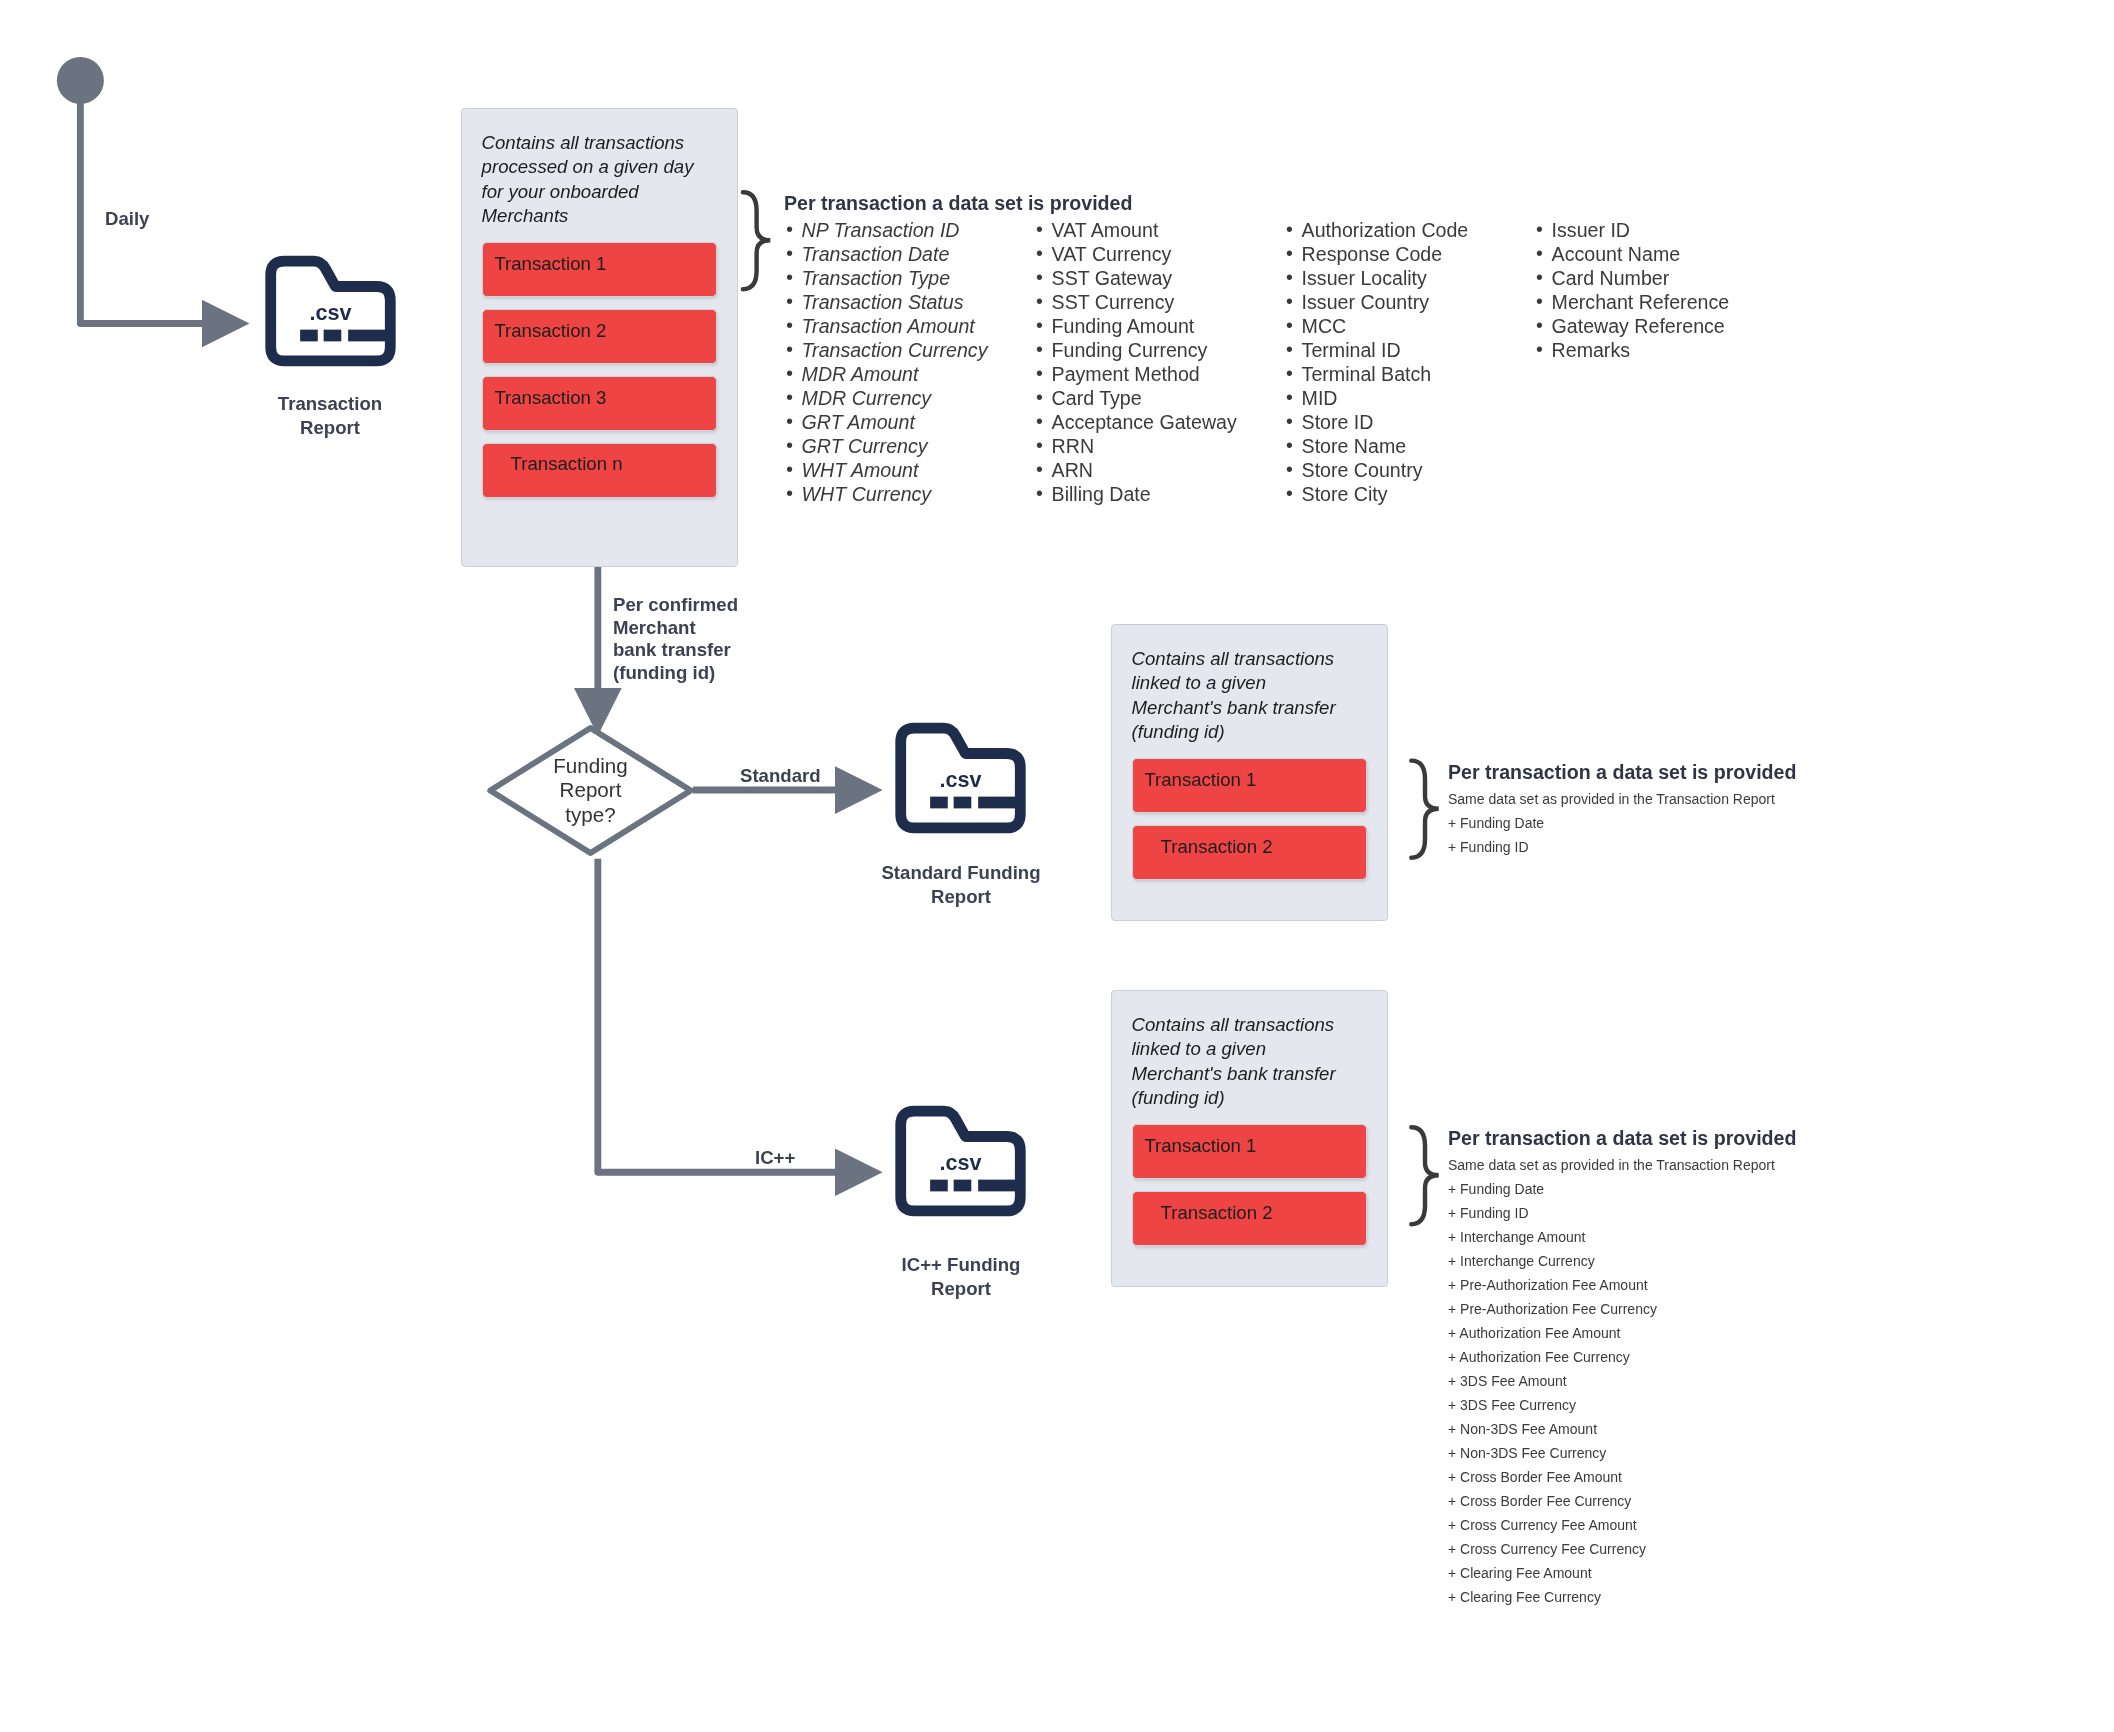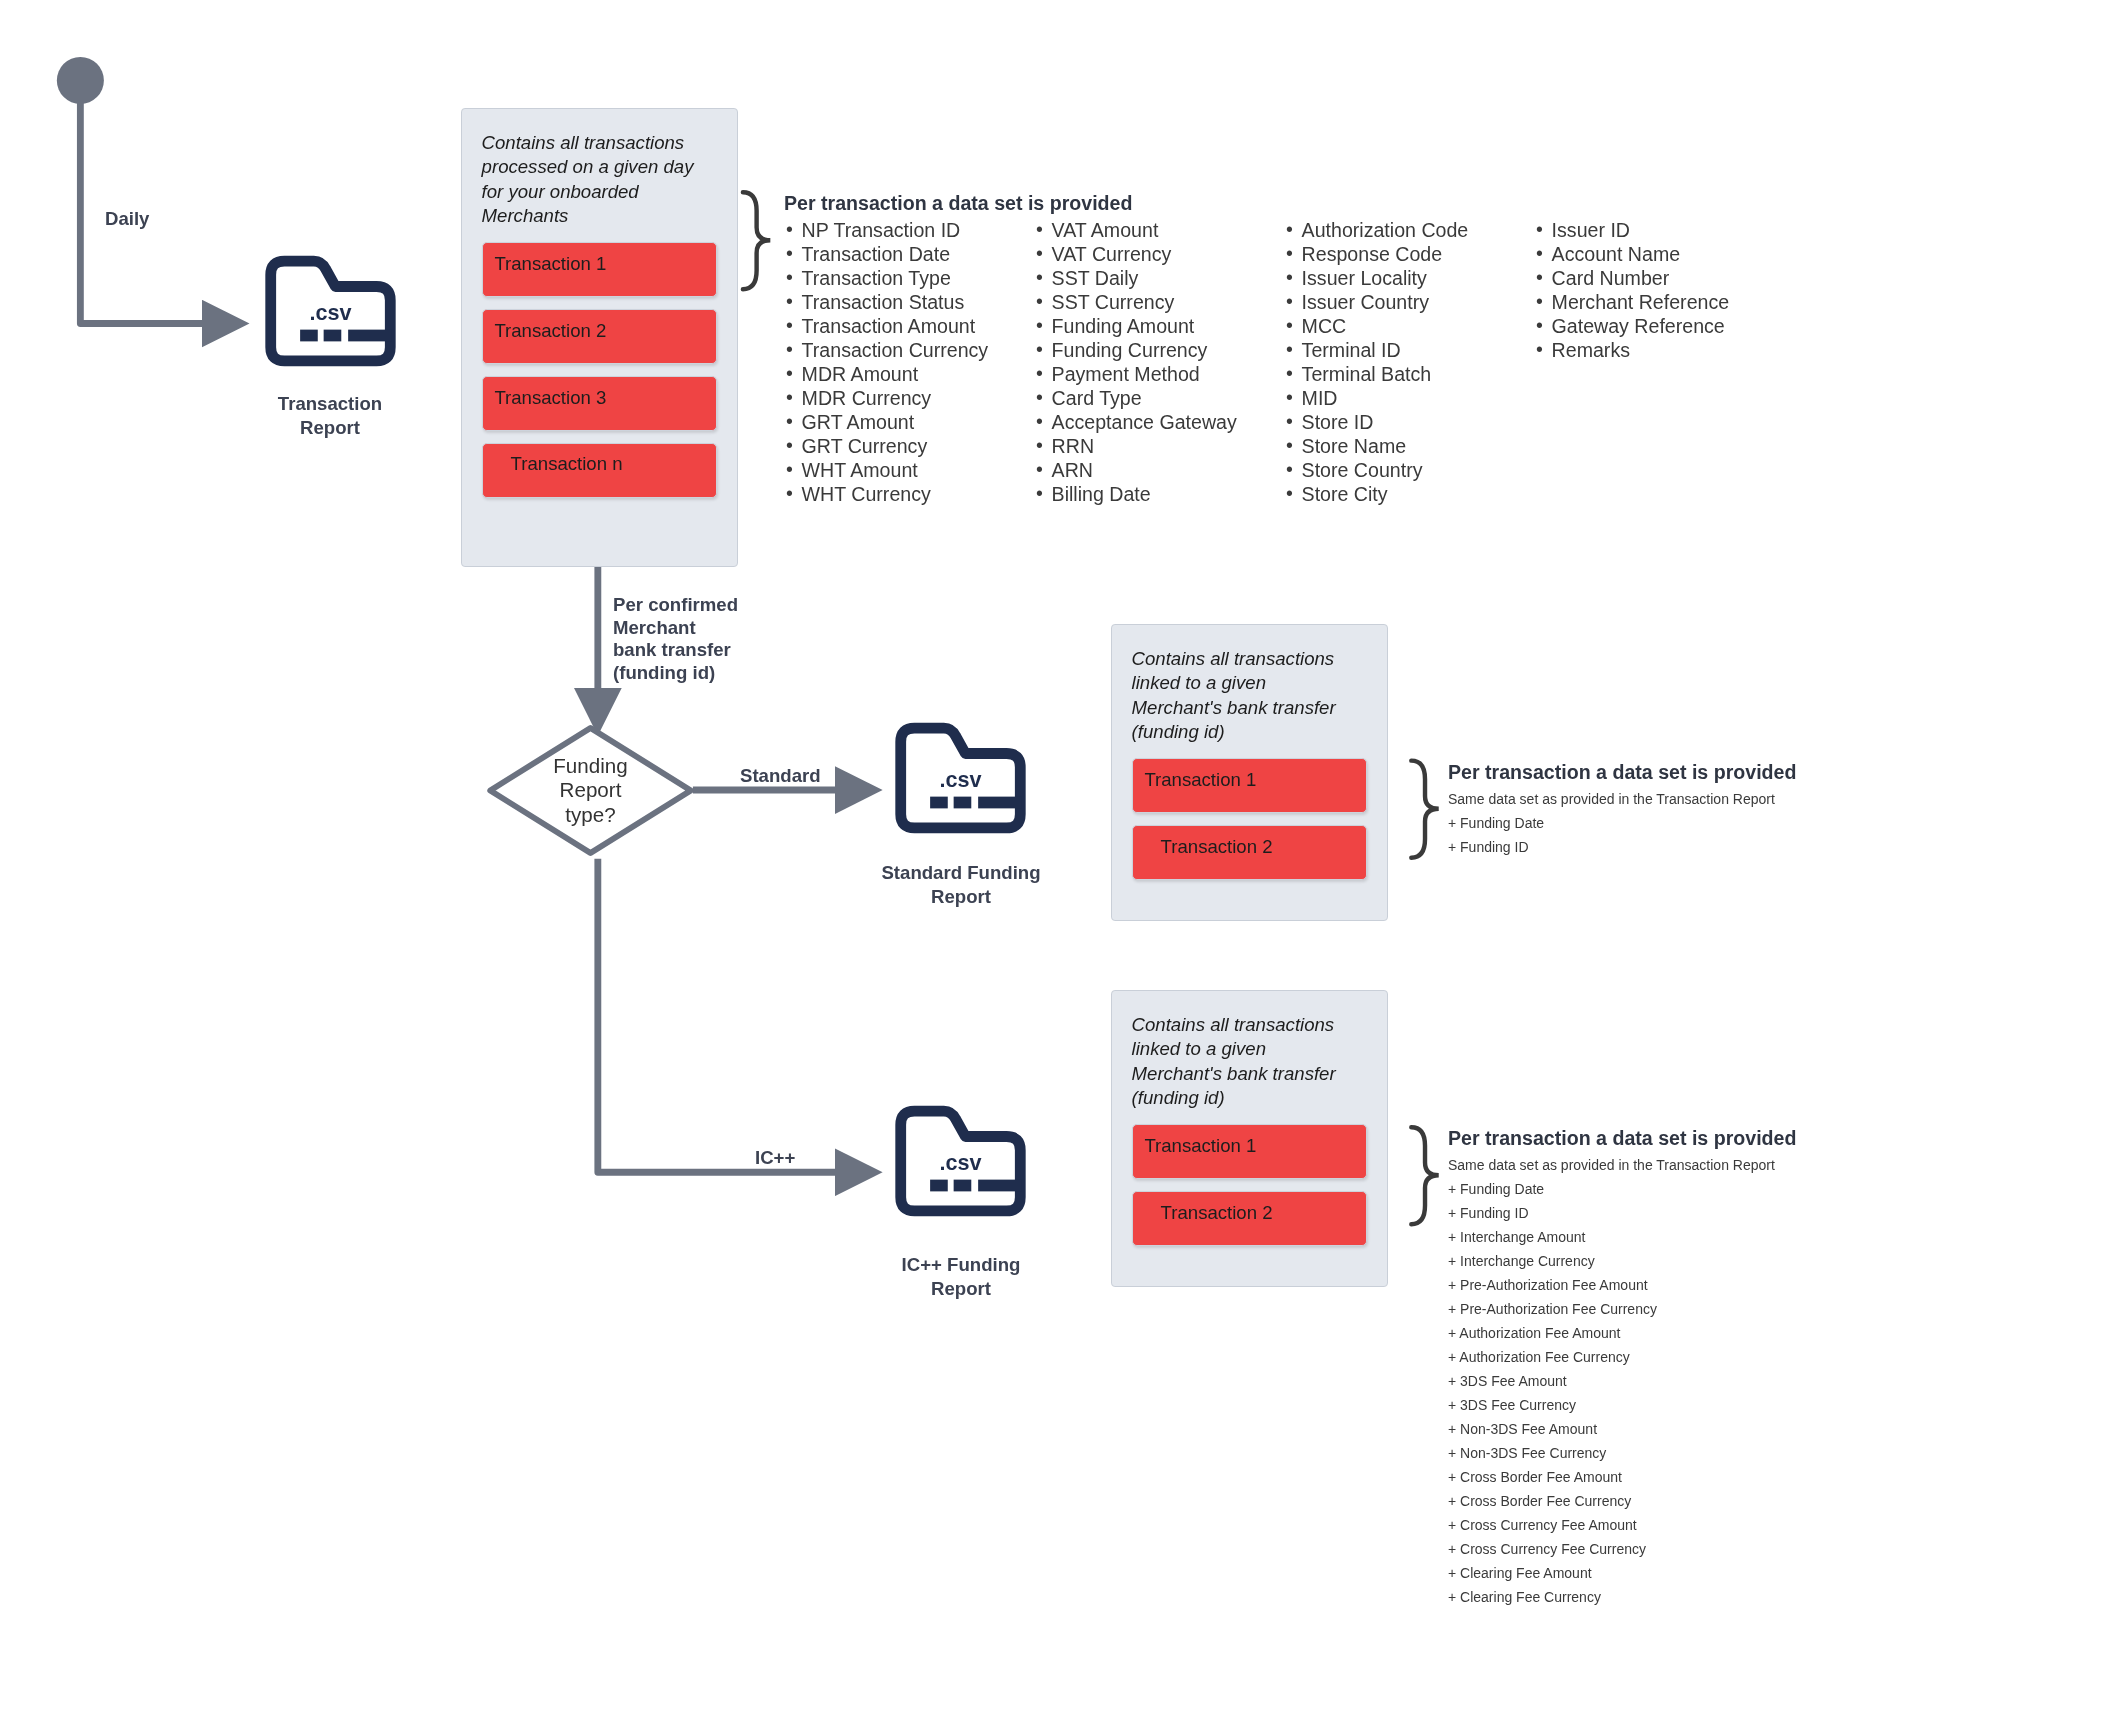--- a/index.html
+++ b/index.html
@@ -196,41 +196,41 @@
 Merchants</div>
     <div class="txn-card">Transaction 1</div>
     <div class="txn-card">Transaction 2</div>
     <div class="txn-card">Transaction 3</div>
     <div class="txn-card">Transaction n</div>
   </div>
 
   <div class="dataset" style="left:784px; top:192px;">
     <div class="dataset-title">Per transaction a data set is provided</div>
     <div class="dataset-cols">
-      <div class="dataset-col" style="width:250px;">
+      <div class="dataset-col" style="width:250px;font-style:italic;">
         <ul class="bullet-list">
           <li>NP Transaction ID</li>
           <li>Transaction Date</li>
           <li>Transaction Type</li>
           <li>Transaction Status</li>
           <li>Transaction Amount</li>
           <li>Transaction Currency</li>
           <li>MDR Amount</li>
           <li>MDR Currency</li>
           <li>GRT Amount</li>
           <li>GRT Currency</li>
           <li>WHT Amount</li>
           <li>WHT Currency</li>
         </ul>
       </div>
       <div class="dataset-col" style="width:250px;">
         <ul class="bullet-list">
           <li>VAT Amount</li>
           <li>VAT Currency</li>
-          <li>SST Daily</li>
+          <li>SST Gateway</li>
           <li>SST Currency</li>
           <li>Funding Amount</li>
           <li>Funding Currency</li>
           <li>Payment Method</li>
           <li>Card Type</li>
           <li>Acceptance Gateway</li>
           <li>RRN</li>
           <li>ARN</li>
           <li>Billing Date</li>
         </ul>

